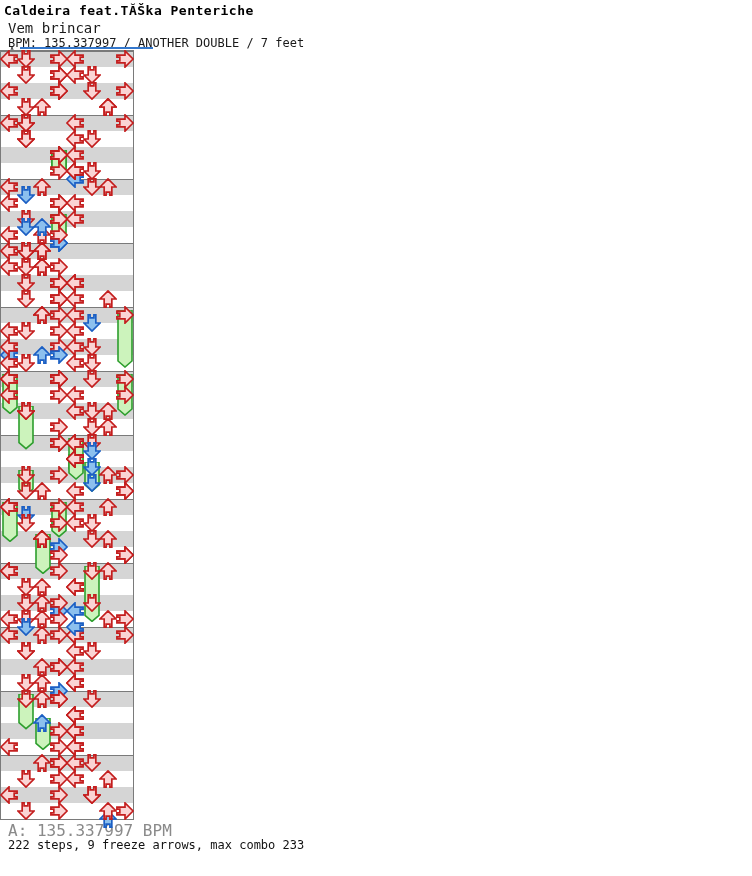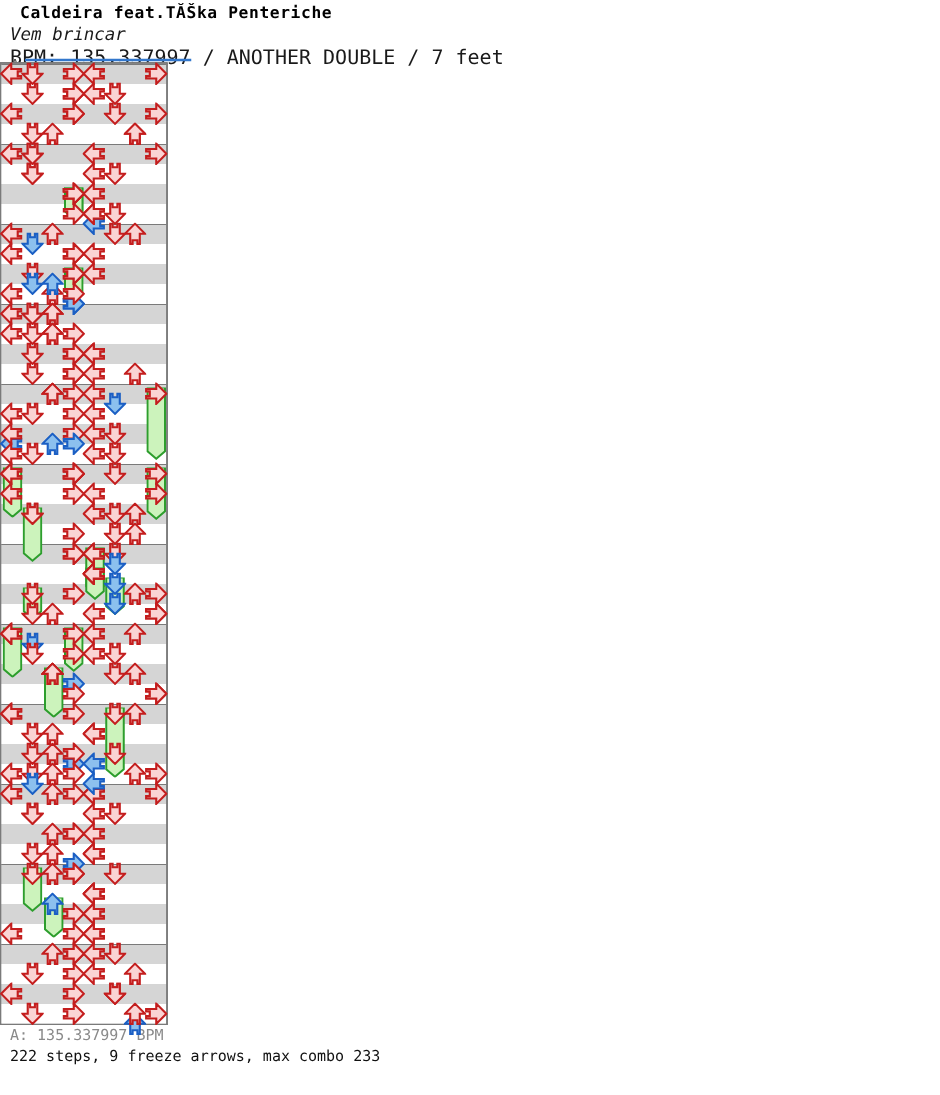--- a/index.html
+++ b/index.html
@@ -1,35 +1,35 @@
 <!DOCTYPE html>
 <html><head>
 <meta charset="utf-8">
 <style>
   html,body{margin:0;padding:0;background:#fff;}
   #stage{position:relative;width:752px;height:876px;background:#fff;overflow:hidden;
          font-family:"DejaVu Sans Mono","Liberation Mono",monospace;}
-  .t-title{position:absolute;left:16px;top:3px;font-size:13px;font-weight:bold;color:#000;letter-spacing:.5px;}
-  .t-sub{position:absolute;left:8px;top:20px;font-size:14px;color:#1a1a1a;font-style:italic;}
-  .t-bpm{position:absolute;left:8px;top:36px;font-size:16px;color:#1a1a1a;}
+  .t-title{position:absolute;left:4px;top:3px;font-size:13px;font-weight:bold;color:#000;letter-spacing:.5px;}
+  .t-sub{position:absolute;left:8px;top:20px;font-size:14px;color:#1a1a1a;}
+  .t-bpm{position:absolute;left:8px;top:36px;font-size:12px;color:#1a1a1a;}
   .t-marker{position:absolute;left:9px;top:46px;font-size:10px;color:#444;}
   .start-line{position:absolute;left:20px;top:47px;width:133px;height:2px;background:#3377cc;}
   .col{position:absolute;top:50px;width:132px;height:768px;border:1px solid #7a7a7a;
        background-image:
          repeating-linear-gradient(to bottom,#7a7a7a 0 1px,transparent 1px 64px),
          repeating-linear-gradient(to bottom,#d5d5d5 0 16px,#ffffff 16px 32px);}
   .col:nth-of-type(1){left:19px;}
   .col:nth-of-type(2){left:163px;}
   .col:nth-of-type(3){left:306px;}
   .col:nth-of-type(4){left:450px;}
   .col:nth-of-type(5){left:593px;}
   .note,.freeze{position:absolute;}
   .freeze{z-index:1;}
   .note{z-index:2;}
-  .f-line1{position:absolute;left:8px;top:821px;font-size:12px;color:#8a8a8a;}
+  .f-line1{position:absolute;left:8px;top:821px;font-size:16px;color:#8a8a8a;}
   .f-line2{position:absolute;left:8px;top:838px;font-size:12px;color:#111;}
 </style>
 </head>
 <body>
 
 <div id="stage">
   <div class="t-title">Caldeira feat.TĂŠka Penteriche</div>
   <div class="t-sub">Vem brincar</div>
   <div class="t-bpm">BPM: 135.337997 / ANOTHER DOUBLE / 7 feet</div>
   <div class="t-marker">A</div>

